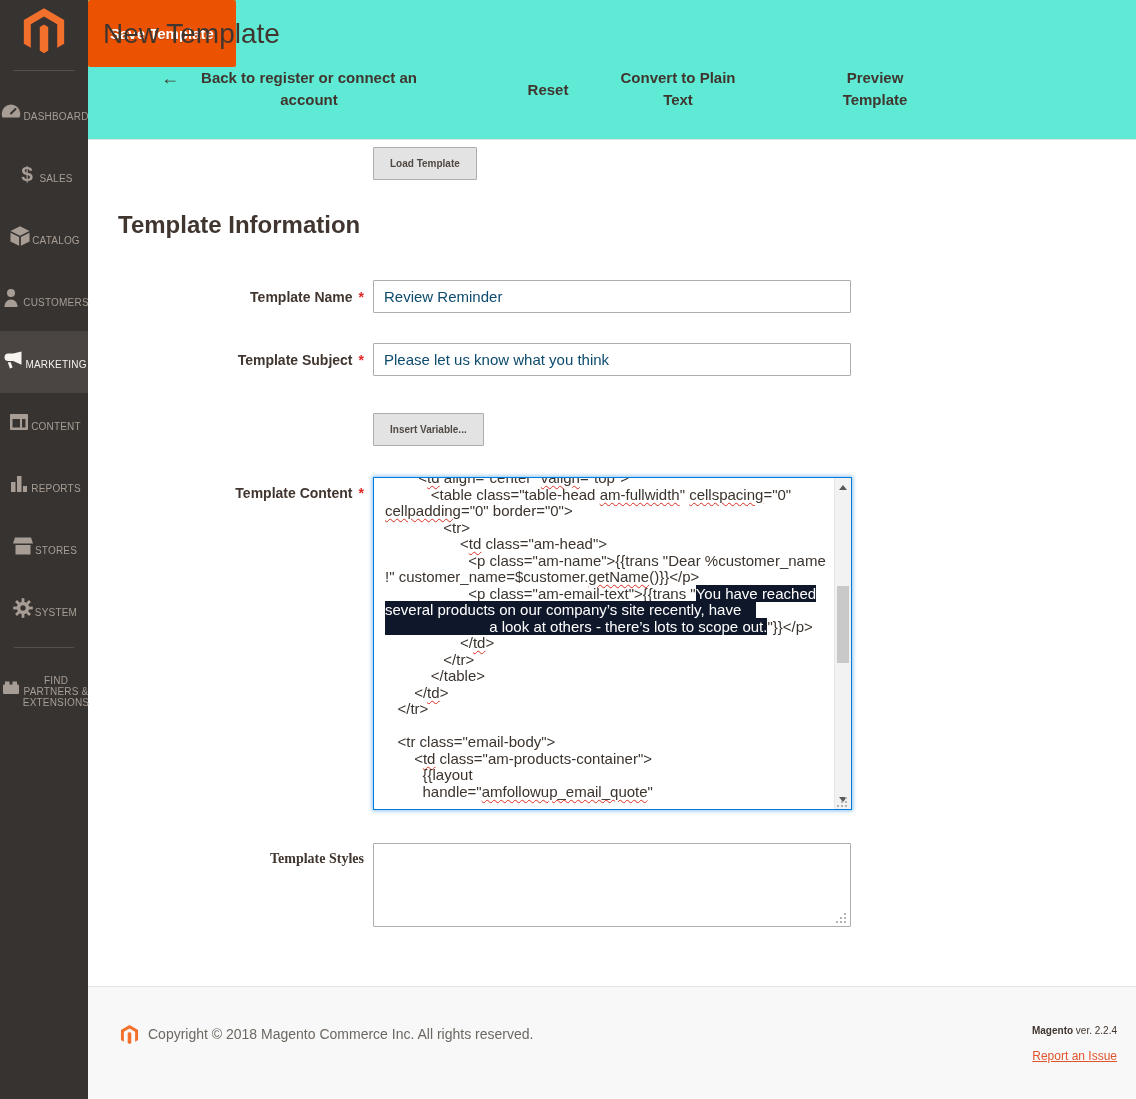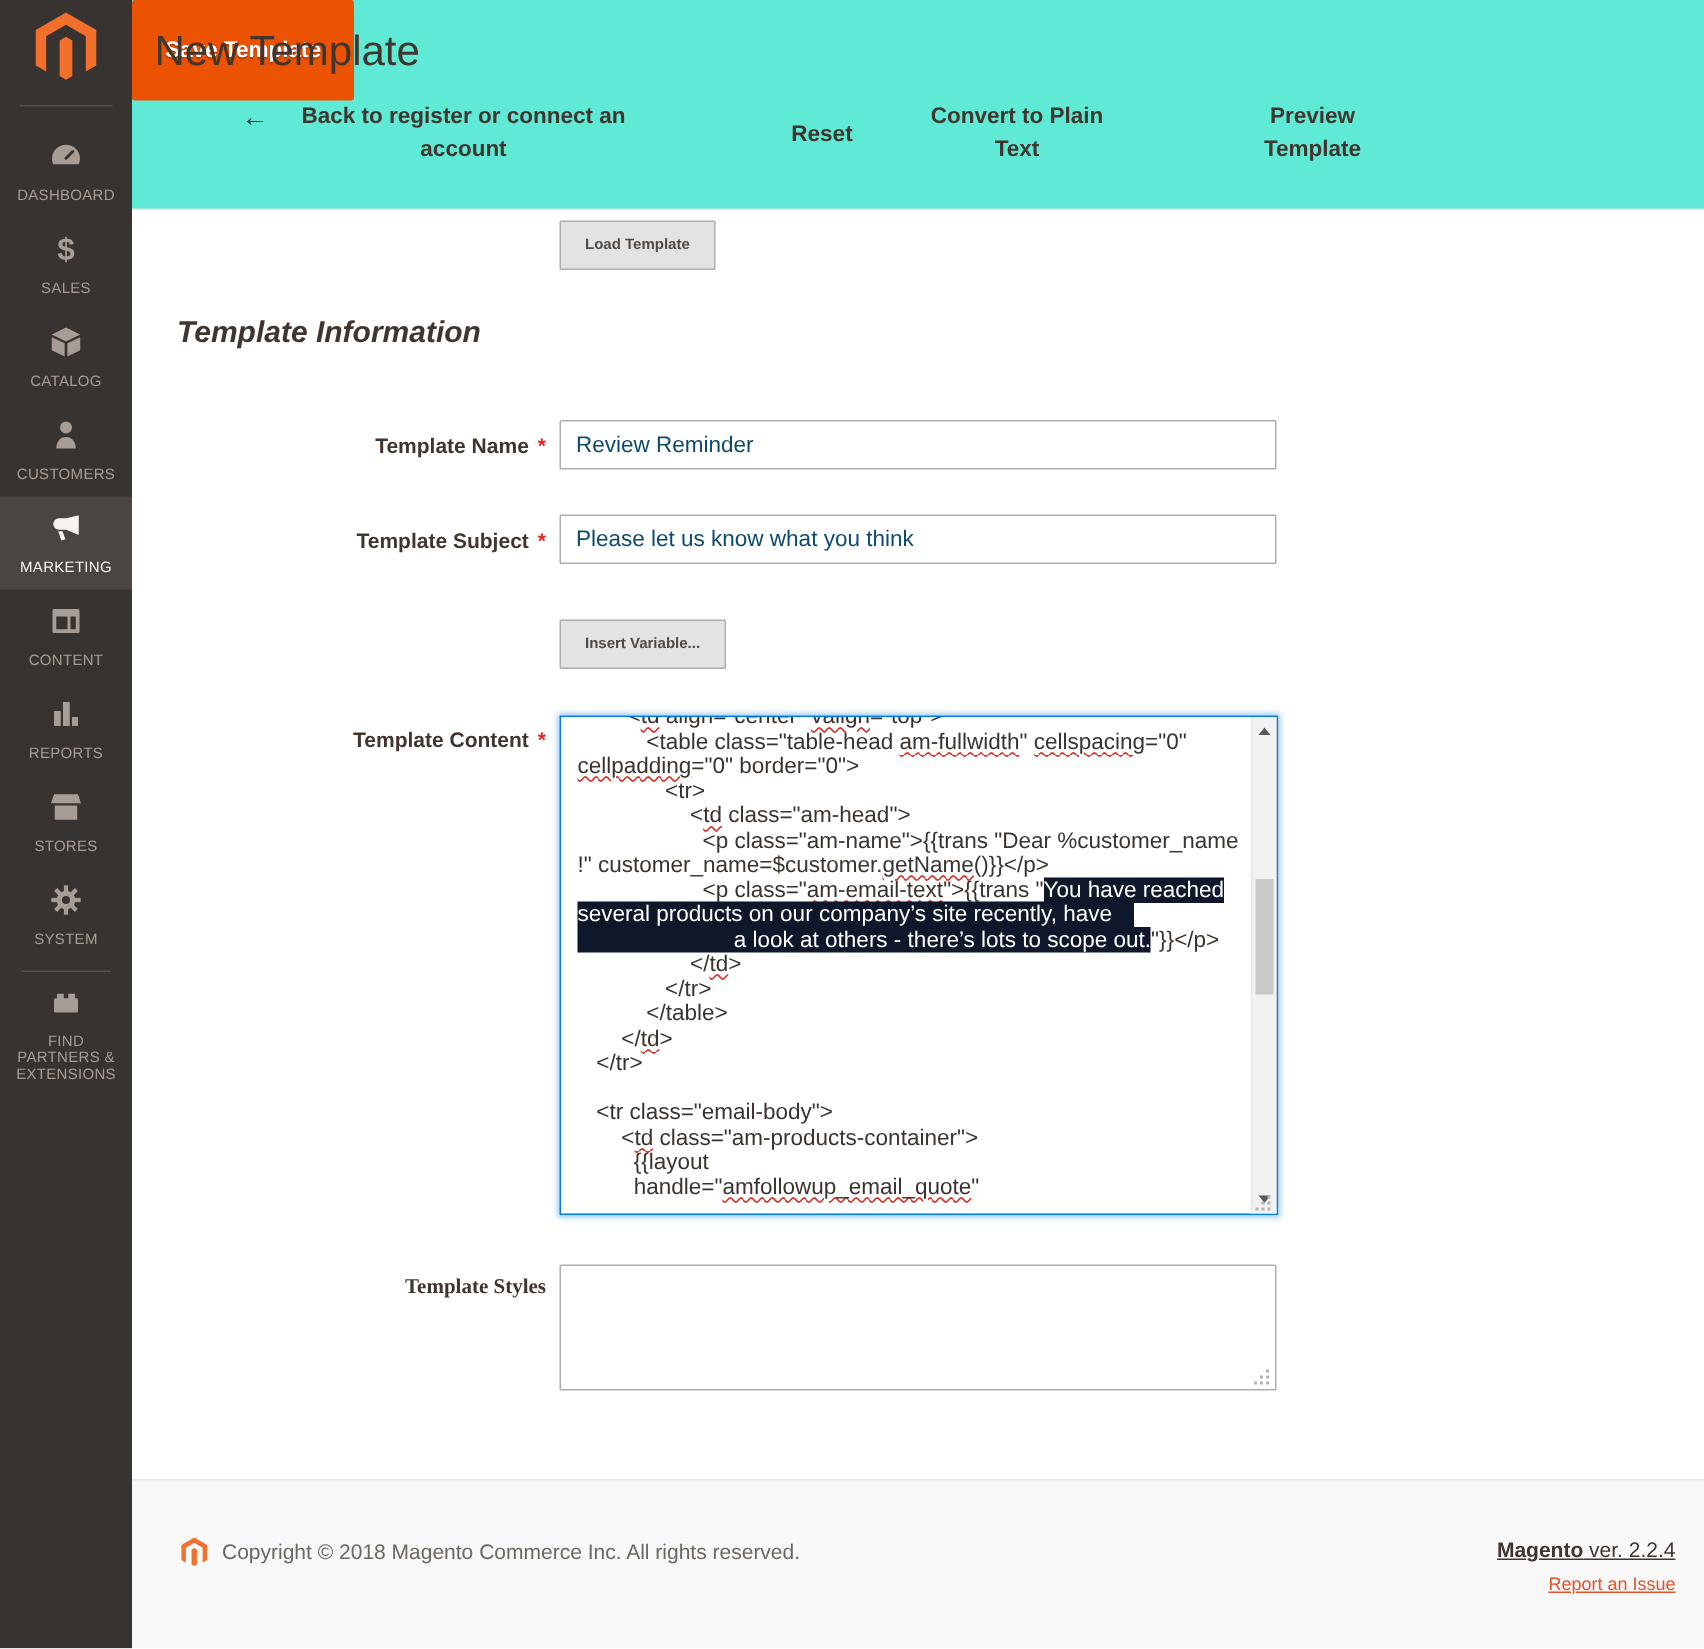--- a/index.html
+++ b/index.html
@@ -5,21 +5,21 @@
   * { margin:0; padding:0; box-sizing:border-box; }
   html,body { background:#fff; }
   body { font-family:"Liberation Sans", sans-serif; }
   .page { position:relative; width:1136px; height:1099px; background:#fff; overflow:hidden; }
 
   
   .sidebar { position:absolute; left:0; top:0; width:88px; height:1099px; background:#373330; z-index:5; }
   .logo-block { height:70px; display:flex; align-items:center; justify-content:center; cursor:pointer; }
   .logo-sep { height:1px; background:#55504b; margin:0 13px; }
   .menu { padding-top:12px; }
-  .m-item { height:62px; display:flex; flex-direction:column; align-items:center; justify-content:center; cursor:pointer; }
+  .m-item { height:62px; display:flex; flex-direction:row; align-items:center; justify-content:center; cursor:pointer; }
   .m-item svg { fill:#a79d95; }
   .m-item .m-label { margin-top:4px; font-size:10px; letter-spacing:.2px; color:#a79d95; text-align:center; line-height:11px; max-width:80px; }
   .m-item.active { background:#4a4542; }
   .m-item.active svg { fill:#f7f3ee; }
   .m-item.active .m-label { color:#f7f3ee; }
   .m-item.tall { height:70px; }
   .menu-sep { height:1px; background:#55504b; margin:6px 14px; }
 
   
   .header { position:absolute; left:88px; top:0; width:1048px; height:140px; background:#5eead4; border-bottom:1px solid #e3e3e3; }
@@ -30,21 +30,21 @@
   .back-text { max-width:240px; }
   .reset-btn { left:415px; top:79px; width:90px; }
   .convert-btn { left:520px; top:67px; width:140px; }
   .preview-btn { left:742px; top:67px; width:90px; }
   .save-btn { left:886px; top:57px; width:148px; height:67px; background:#eb5202; border:none; border-radius:2px; color:#fff; font-family:inherit; font-size:15px; font-weight:700; line-height:22px; text-shadow:0 1px 1px rgba(0,0,0,.25); cursor:pointer; }
 
   
   .btn-secondary { position:absolute; height:33px; background:#e3e3e3; border:1px solid #adadad; border-radius:1px; font-family:inherit; font-size:10px; font-weight:700; color:#514943; padding:0 16px; cursor:pointer; }
   .load-btn { left:373px; top:147px; }
   .insert-btn { left:373px; top:413px; }
-  .section-title { position:absolute; left:118px; top:211px; font-size:20px; font-weight:700; color:#41362f;font-style:italic; }
+  .section-title { position:absolute; left:118px; top:211px; font-size:24px; font-weight:700; color:#41362f; }
   .f-label { position:absolute; left:118px; width:246px; text-align:right; font-size:14px; font-weight:700; color:#41362f; }
   .f-label .req { color:#e22626; margin-left:6px; font-weight:700; }
   .txt-input { position:absolute; left:373px; width:478px; height:33px; border:1px solid #adadad; border-radius:1px; background:#fff; font-family:inherit; font-size:15px; color:#0c4a6e; padding:0 10px; }
   .lbl-name { top:289px; } .inp-name { top:280px; }
   .lbl-subject { top:352px; } .inp-subject { top:343px; }
   .lbl-content { top:485px; }
   .lbl-styles { top:851px;font-family:Liberation Serif, serif; }
 
   
   .code-box { position:absolute; left:373px; top:477px; width:479px; height:333px; background:#fff; border:1px solid #007bdb; box-shadow:0 0 4px 1px rgba(0,123,219,.45); cursor:text; }
@@ -64,21 +64,21 @@
   
   .styles-box { position:absolute; left:373px; top:843px; width:478px; height:84px; border:1px solid #adadad; border-radius:1px; background:#fff; resize:none; font-family:inherit; font-size:15px; color:#41362f; padding:6px 10px; }
   .grip { position:absolute; width:2px; height:2px; background:#b3b3b3; box-shadow:-4px 0 #b3b3b3, -8px 0 #b3b3b3, 0 -4px #b3b3b3, -4px -4px #b3b3b3, 0 -8px #b3b3b3; }
   .grip-content { left:845px; top:805px; }
   .grip-styles { left:844px; top:921px; }
 
   
   .footer { position:absolute; left:88px; top:986px; width:1048px; height:113px; background:#f8f8f8; border-top:1px solid #e3e3e3;padding-left:48px; }
   .f-logo { position:absolute; left:32px; top:38px; }
   .copyright { position:absolute; left:60px; top:39px; font-size:14px; color:#6d6761; }
-  .version { position:absolute; right:19px; top:38px; font-size:14px; color:#41362f;text-decoration:underline; }
+  .version { position:absolute; right:19px; top:38px; font-size:10px; color:#41362f; }
   .version b { font-weight:700; }
   .report-link { position:absolute; right:19px; top:62px; font-size:12px; color:#e0542c; text-decoration:underline; cursor:pointer; }
 </style>
 </head>
 <body>
 
 <div class="page">
 
   <nav class="sidebar">
     <div class="logo-block">

